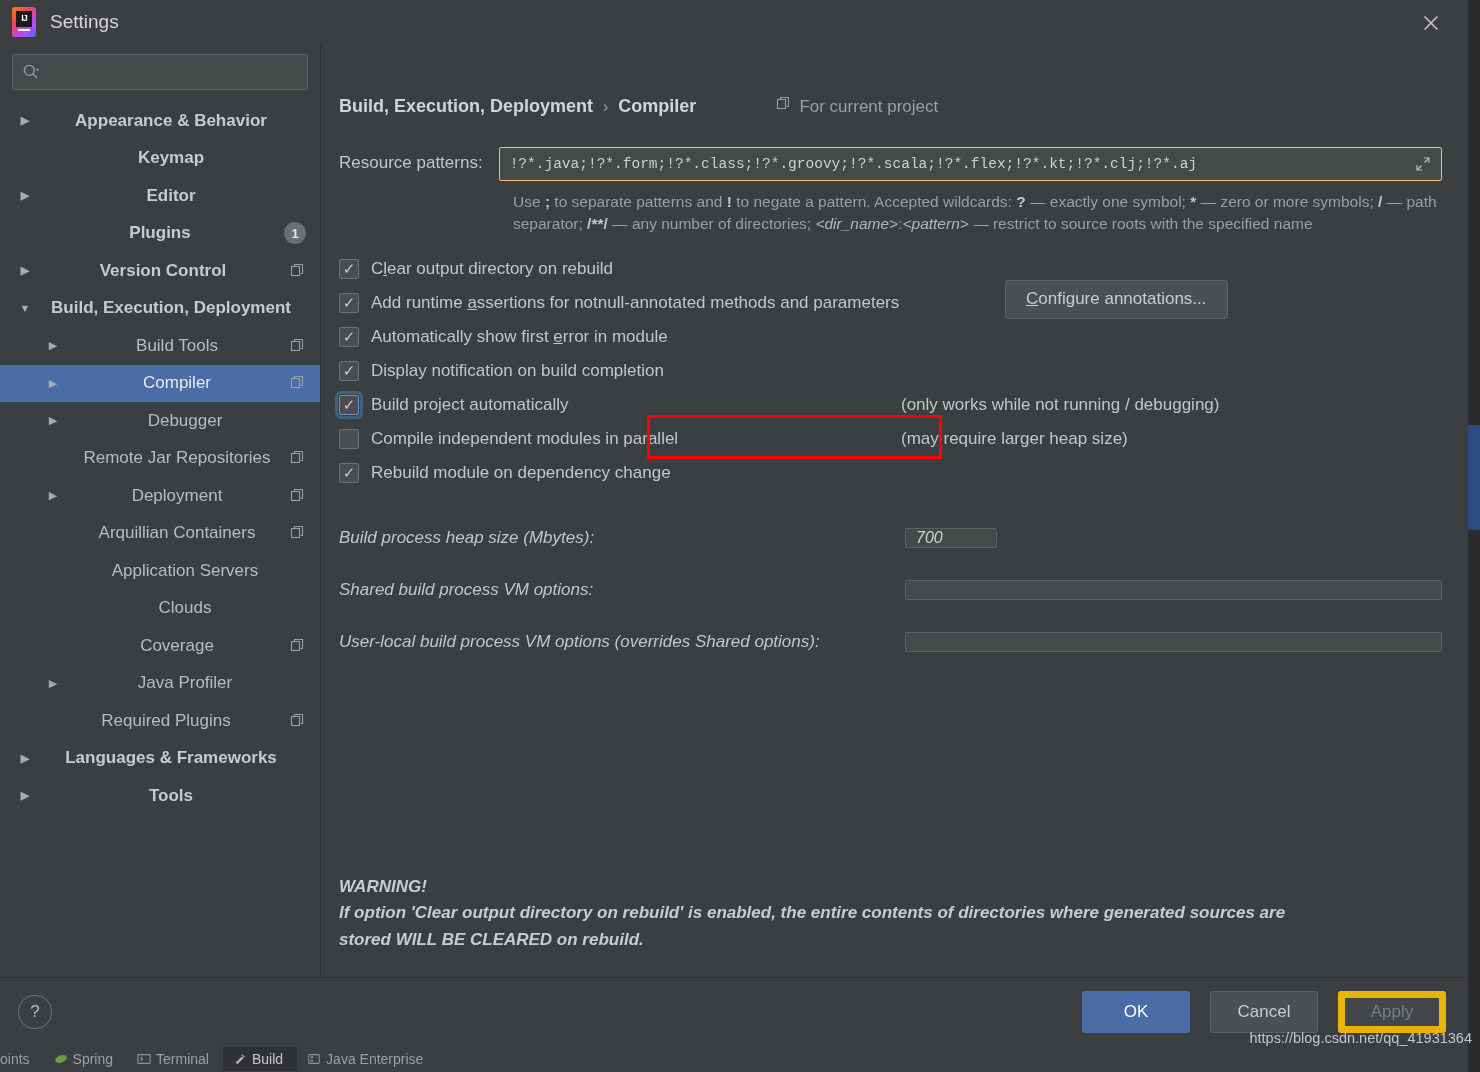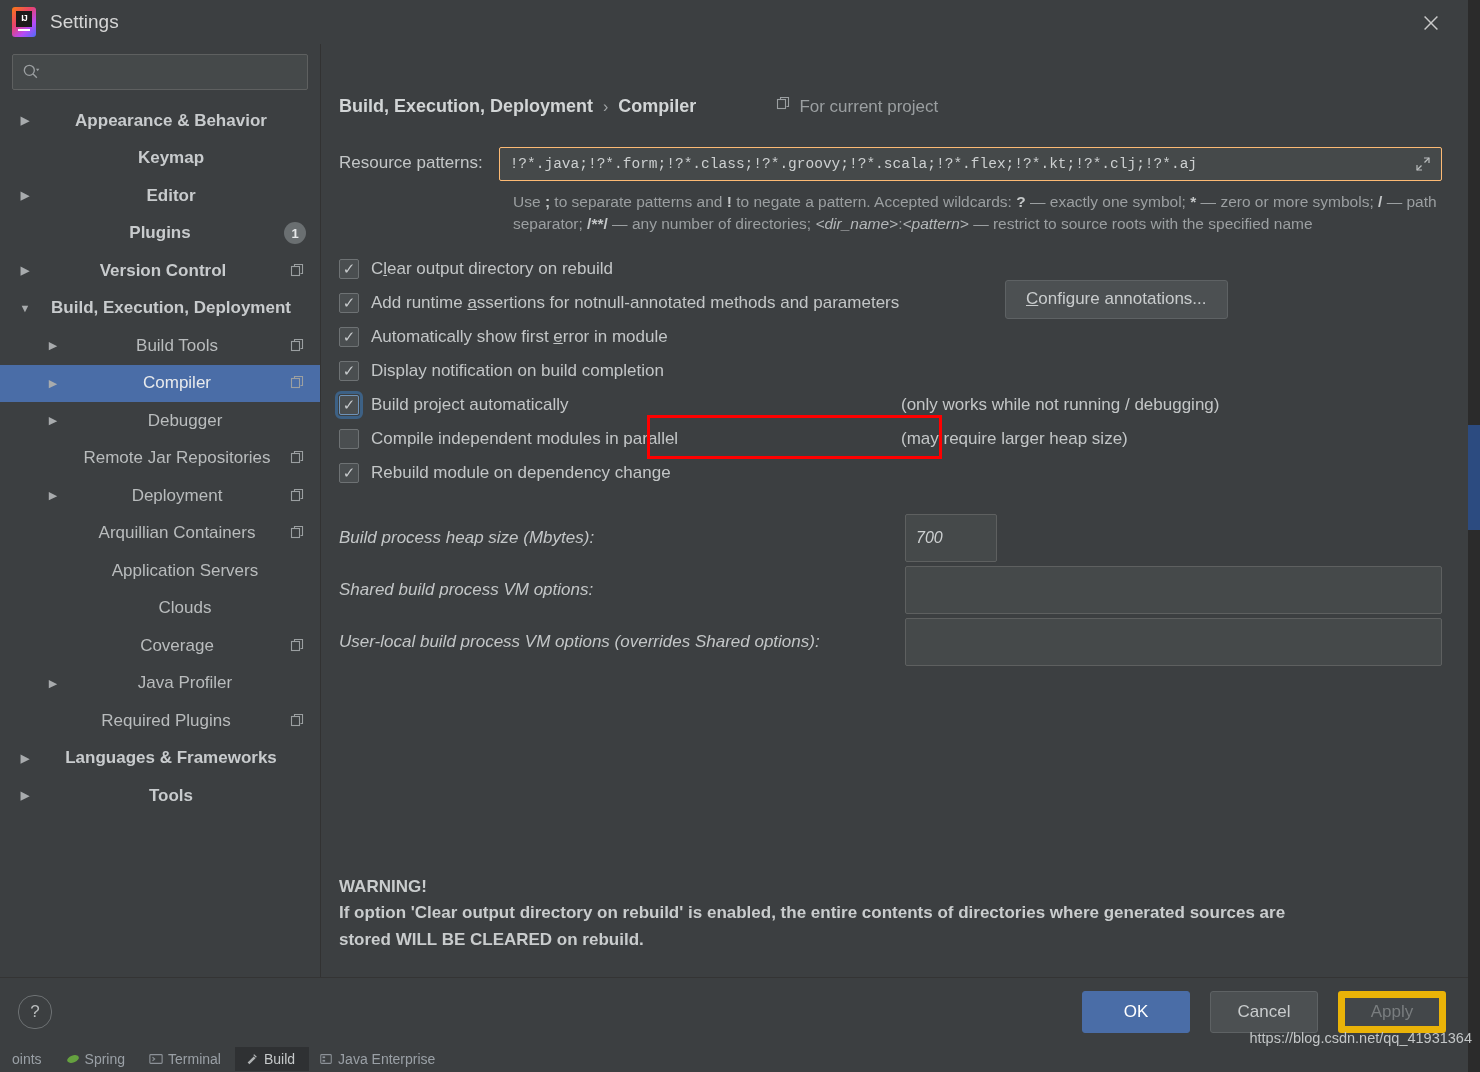--- a/index.html
+++ b/index.html
@@ -408,40 +408,41 @@
     font-size: 17px;
     color: #c3c6c7;
     white-space: nowrap;
     width: 566px;
     flex: none;
   }
   .txtfield {
     background: #45494a;
     border: 1px solid #5e6060;
     border-radius: 2px;
-    height: 48px;
+    height: 20px;
     display: flex;
     align-items: center;
     padding: 0 10px;
     color: #cdd0d1;
     font-size: 16px;
     box-sizing: border-box;
   }
   .txtfield.small { width: 92px; }
   .txtfield.wide { flex: 1; }
 
   .warning {
     position: absolute;
     left: 18px;
     bottom: 24px;
     right: 26px;
     font-size: 17px;
     font-weight: bold;
     color: #c9cccd;
     line-height: 1.55;
+    font-style: italic;
   }
 
   
   .footer {
     height: 68px;
     flex: none;
     display: flex;
     align-items: center;
     padding: 0 22px 0 18px;
     background: #3c3f41;
@@ -495,21 +496,21 @@
     z-index: 9;
   }
 </style>
 </head>
 <body>
 
 <div id="screen">
 
   <div class="ide-bg">
     <div class="ide-toolwindow-bar">
-      <div class="tw-tab" style="padding-left:12px">
+      <div class="tw-tab" style="padding-left:0">
         <span>oints</span>
       </div>
       <div class="tw-tab">
         <span class="tw-ico">
           <svg viewBox="0 0 16 16" width="14" height="14">
               <ellipse cx="8" cy="8" rx="7" ry="4" fill="#6db33f" transform="rotate(-20 8 8)"></ellipse>
             </svg>
         </span>
         <span>Spring</span>
       </div>

